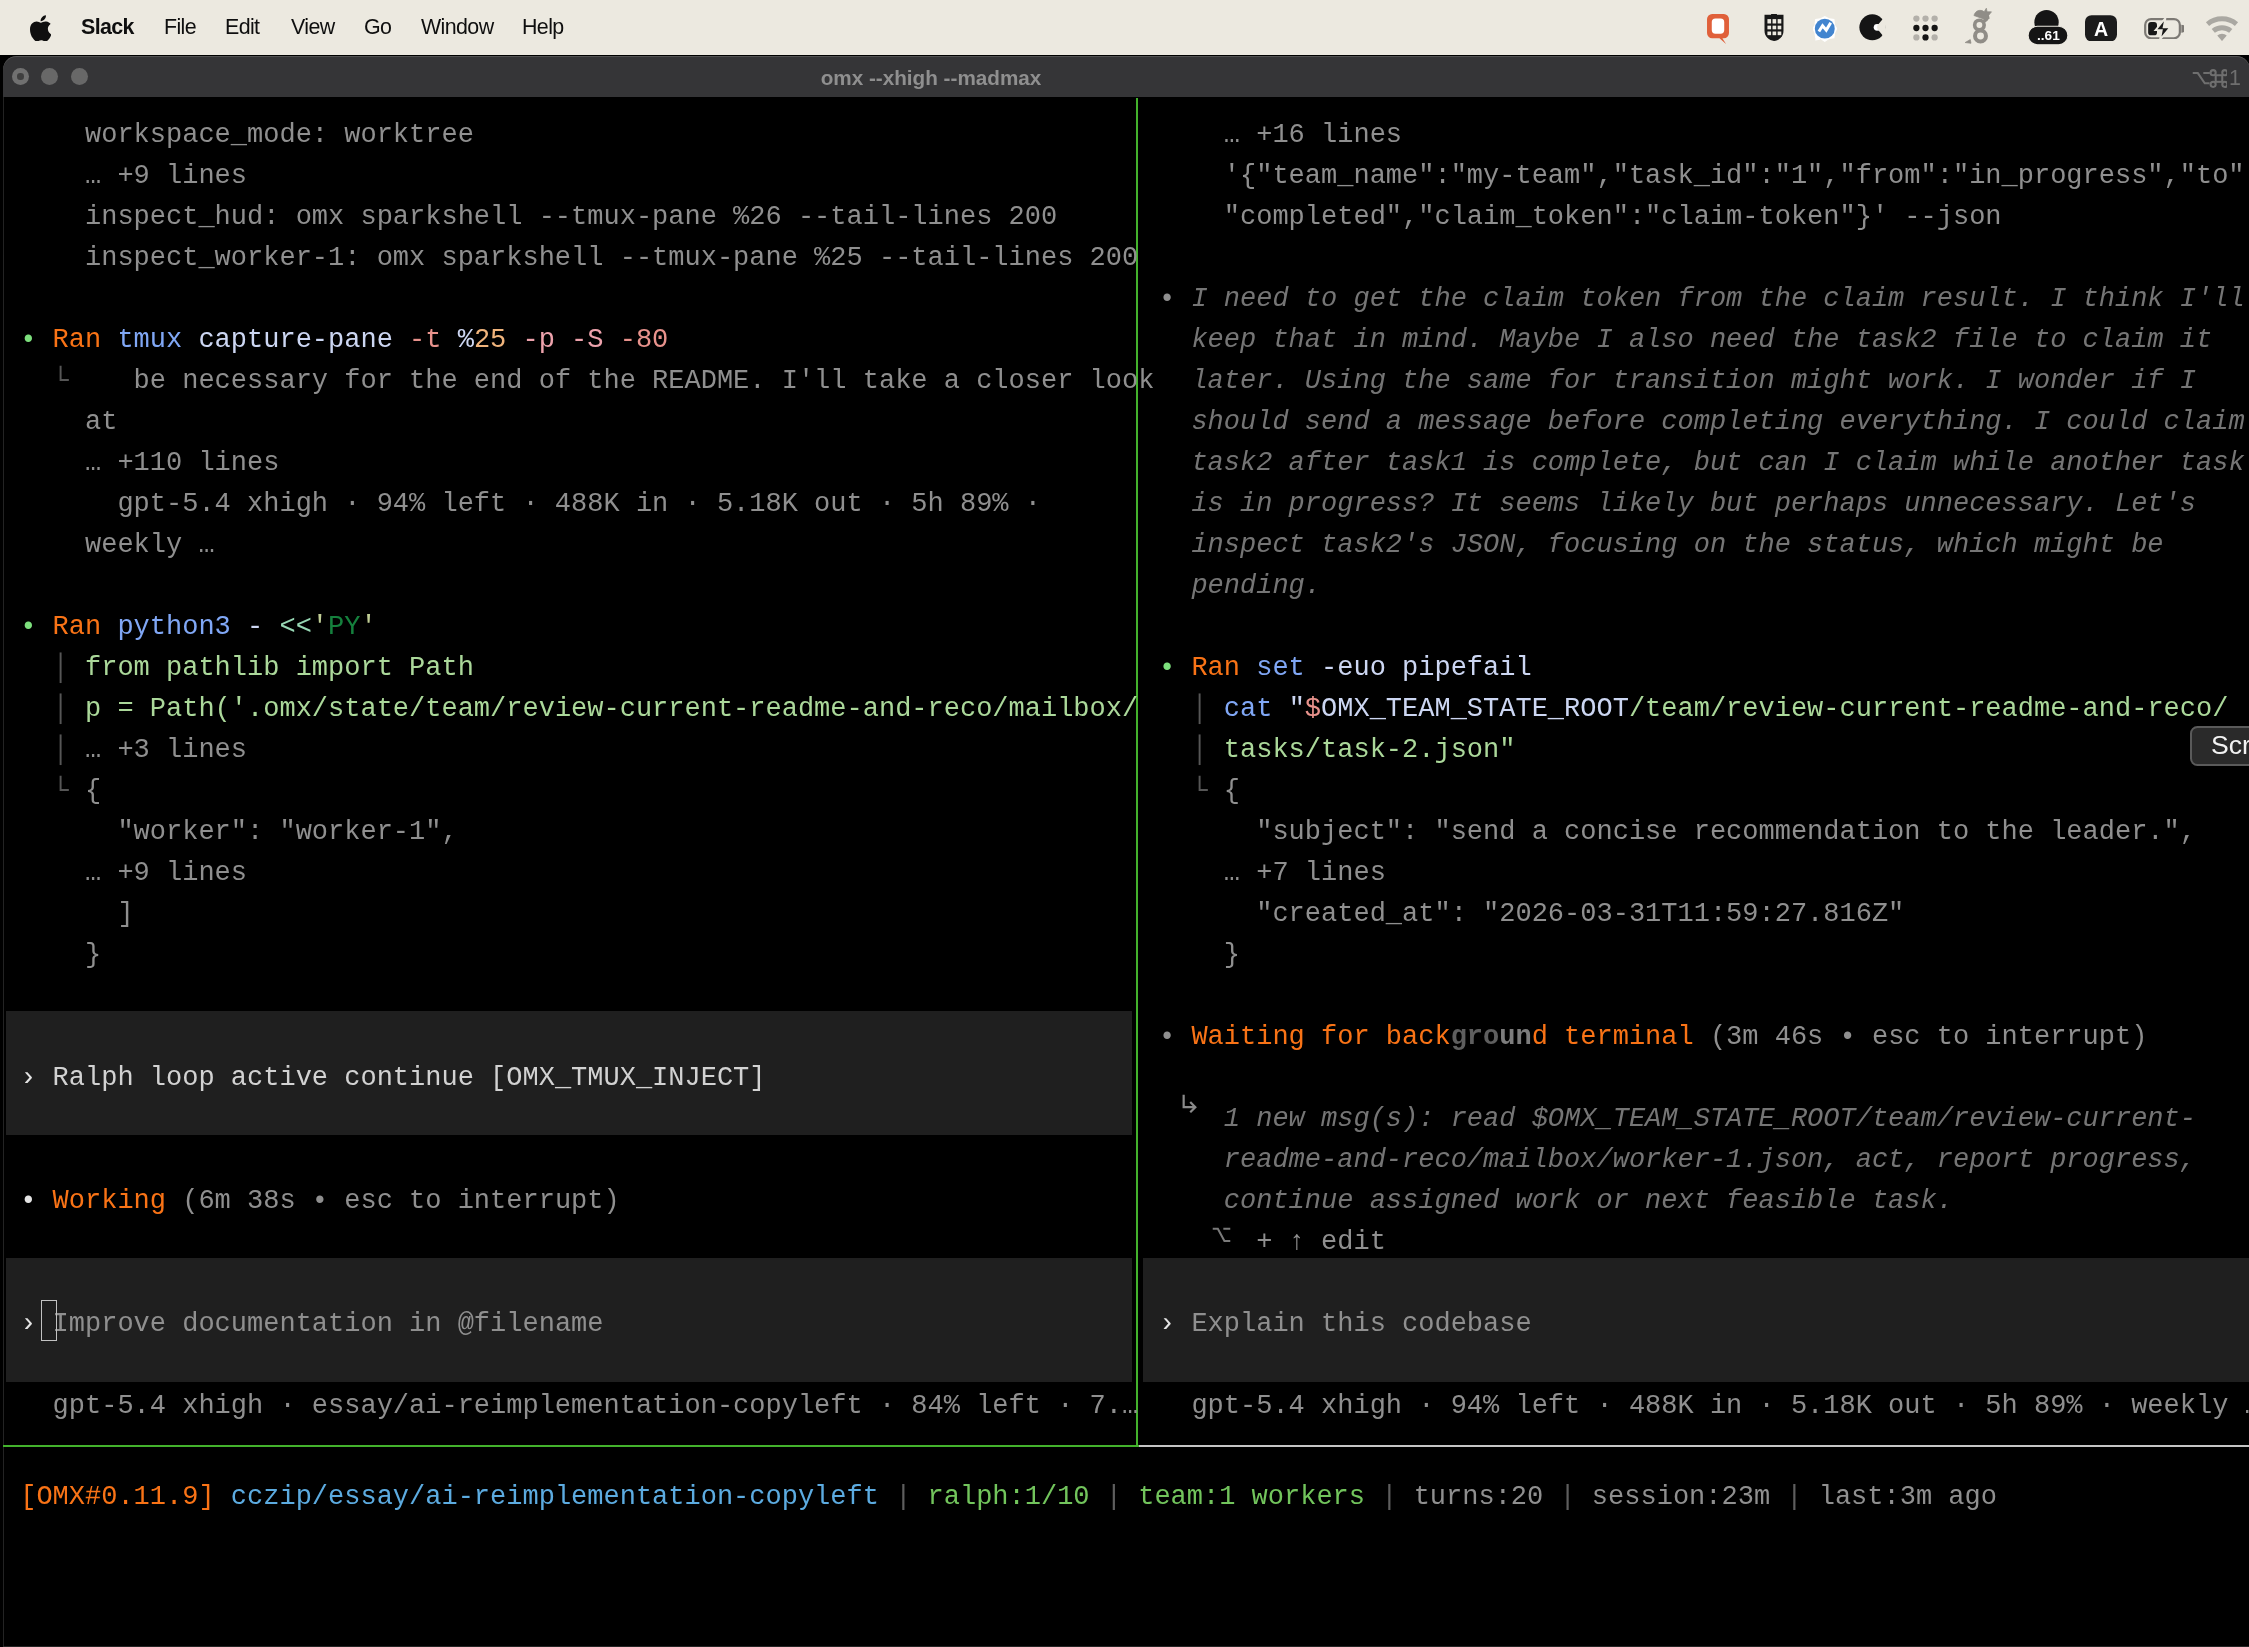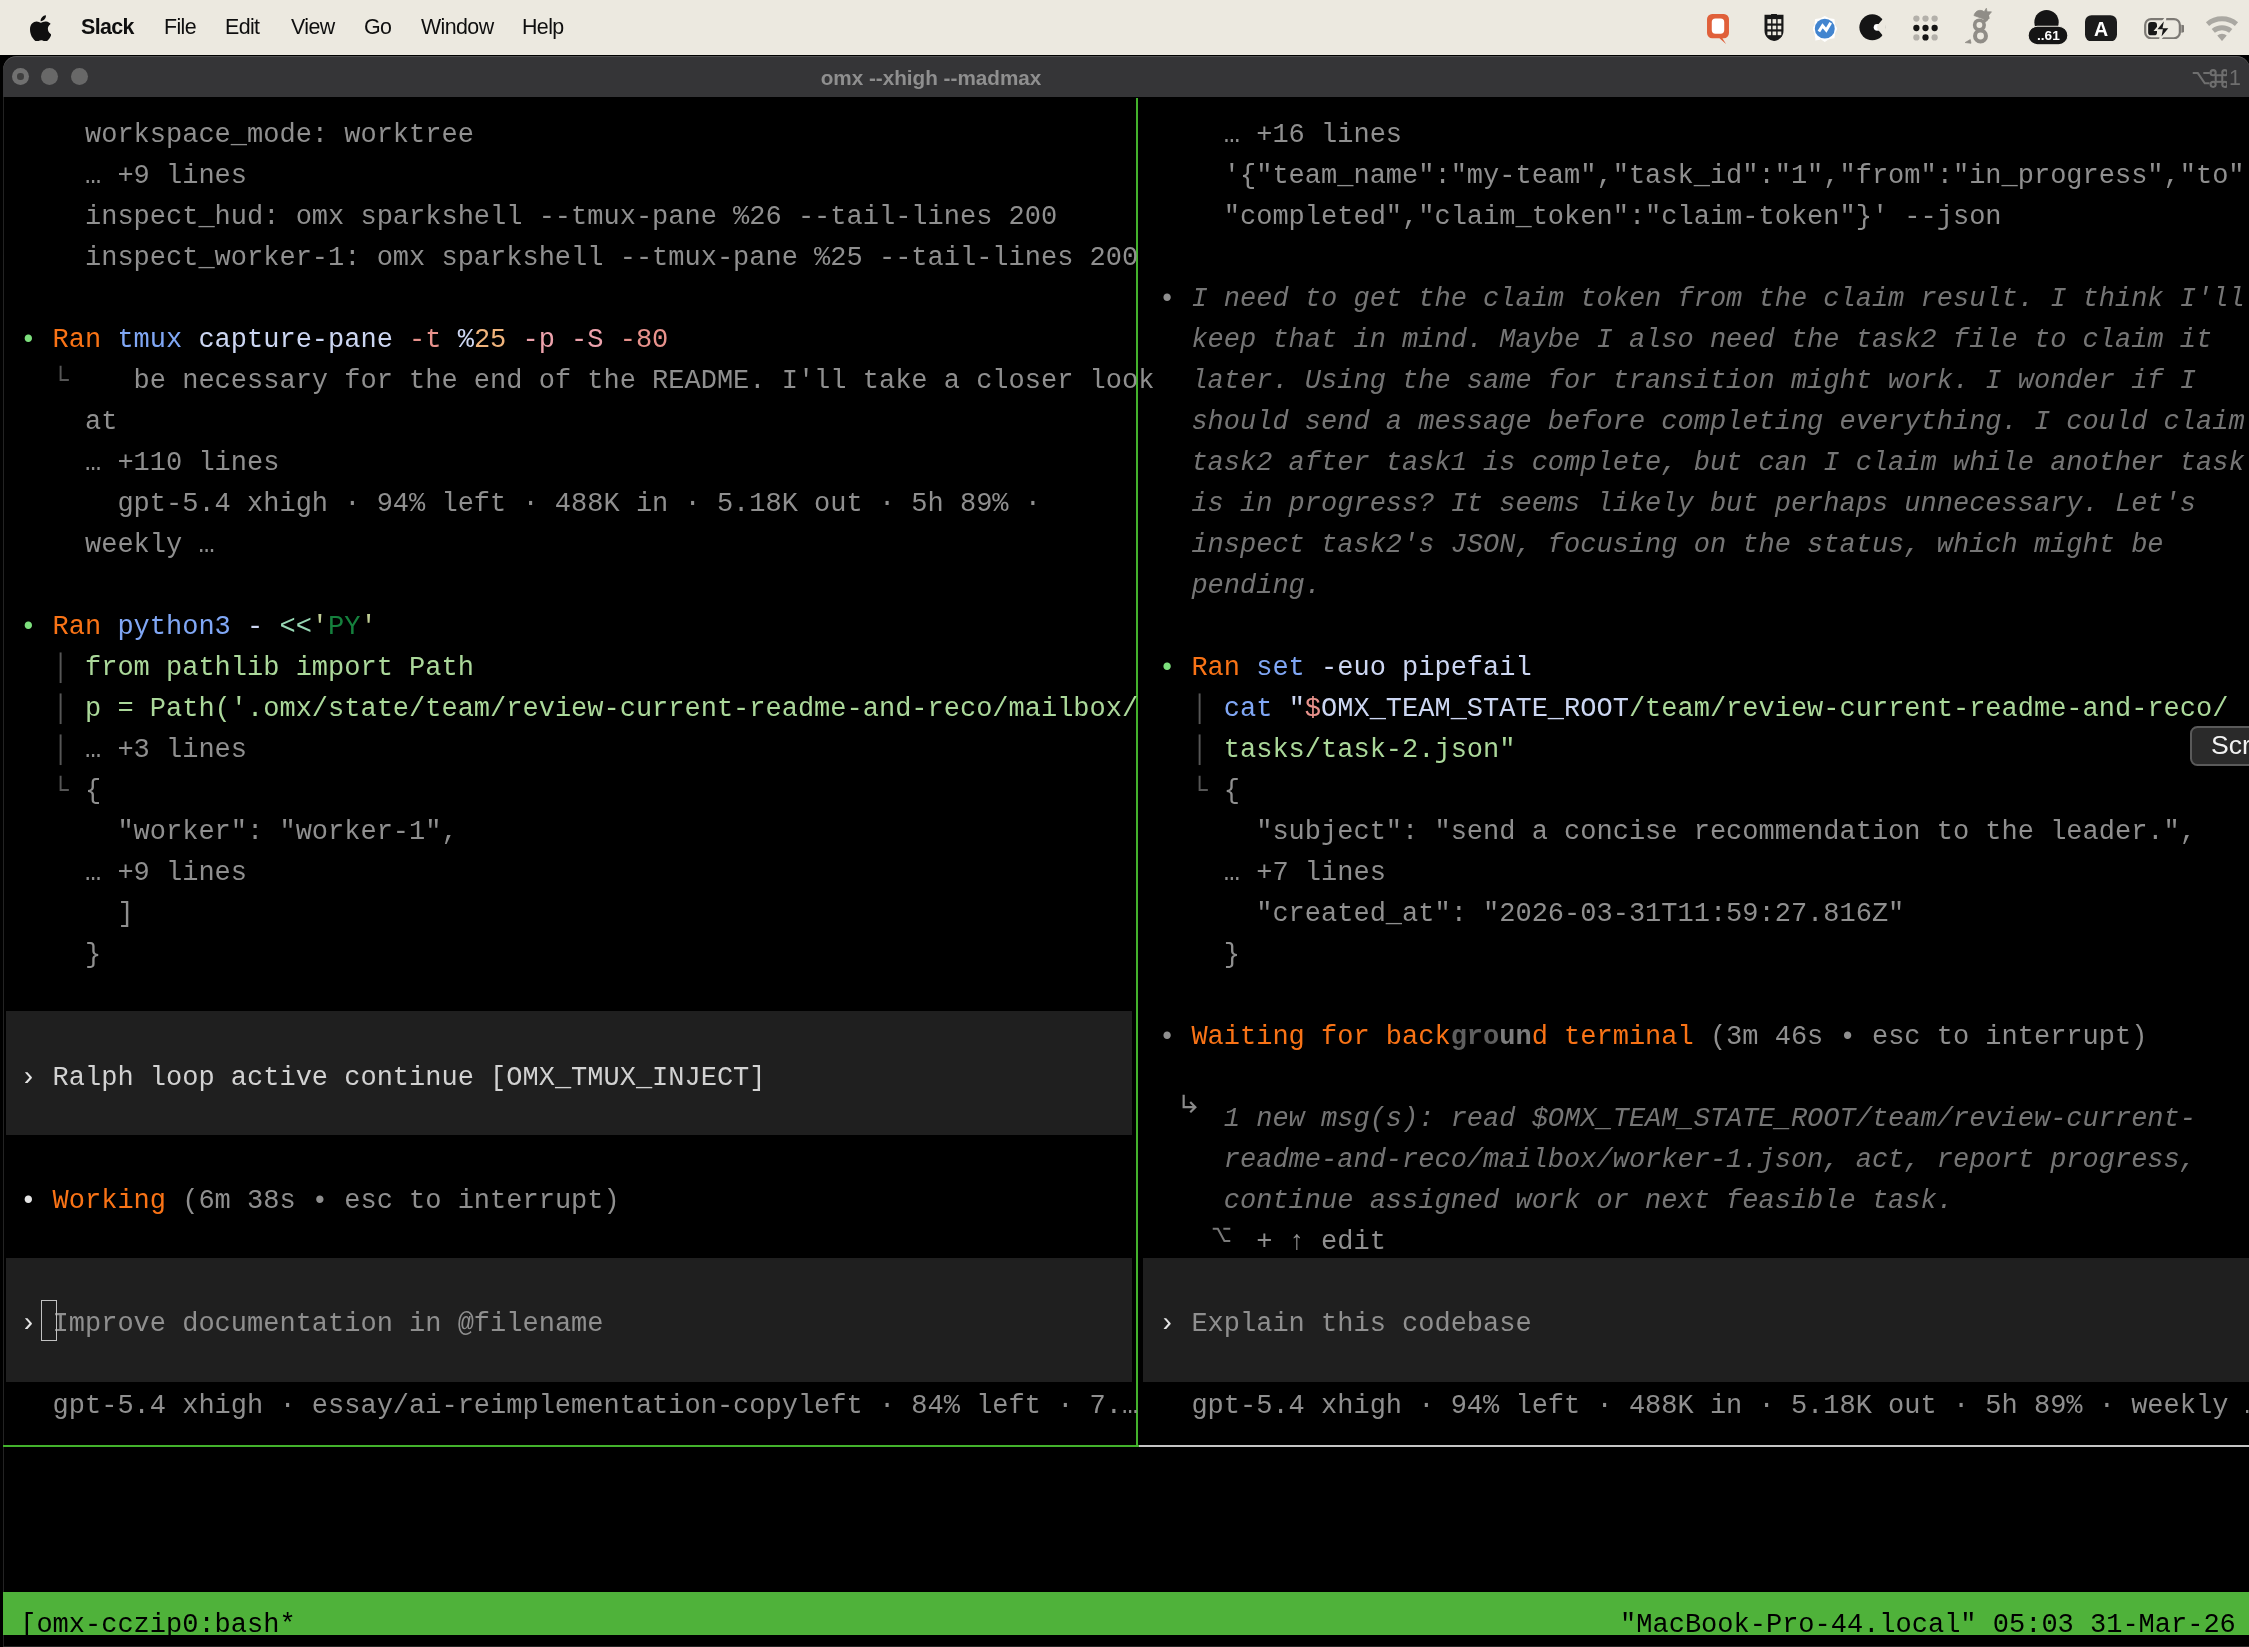--- a/index.html
+++ b/index.html
@@ -213,25 +213,22 @@
 
     <span class="it">1 new msg(s): read $OMX_TEAM_STATE_ROOT/team/review-current-</span>
     <span class="it">readme-and-reco/mailbox/worker-1.json, act, report progress,</span>
     <span class="it">continue assigned work or next feasible task.</span>
       + ↑ edit
 
 <span class="wb">›</span> Explain this codebase
 
   gpt-5.4 xhigh · 94% left · 488K in · 5.18K out · 5h 89% · weekly …</pre>
 
-
-  <div class="gbar">
-    <pre style="left:5.2px;top:0.7px">[omx-cczip0:bash*</pre>
-    <pre style="right:2.2px;top:0.7px">"MacBook-Pro-44.local" 05:03 31-Mar-26</pre>
-  </div>
+<pre style="left:5.2px;top:1409px"><span class="w">[OMX#0.11.9]</span> <span class="cy">cczip/essay/ai-reimplementation-copyleft</span> <span class="sep">|</span> <span class="hg">ralph:1/10</span> <span class="sep">|</span> <span class="hg">team:1 workers</span> <span class="sep">|</span> turns:20 <span class="sep">|</span> session:23m <span class="sep">|</span> last:3m ago</pre>
+
 
   <div class="scre">Scre</div>
   <div style="position:absolute;left:38px;top:1244px;width:16.3px;height:41px;border:1.5px solid #c3c3c3"></div>
   <svg style="position:absolute;left:1177px;top:1038px" width="19" height="22" viewBox="0 0 26 30">
       <path d="M5 1v17h16m-7-7l7 7-7 7" stroke="#8a8a8a" stroke-width="3" fill="none"></path>
     </svg>
   <svg style="position:absolute;left:1209px;top:1169px" width="19" height="19" viewBox="0 0 26 26">
       <path d="M1 5h7L17 22h8M15.5 5H25" stroke="#7a7a7a" stroke-width="2.8" fill="none"></path>
     </svg>
 </div>

